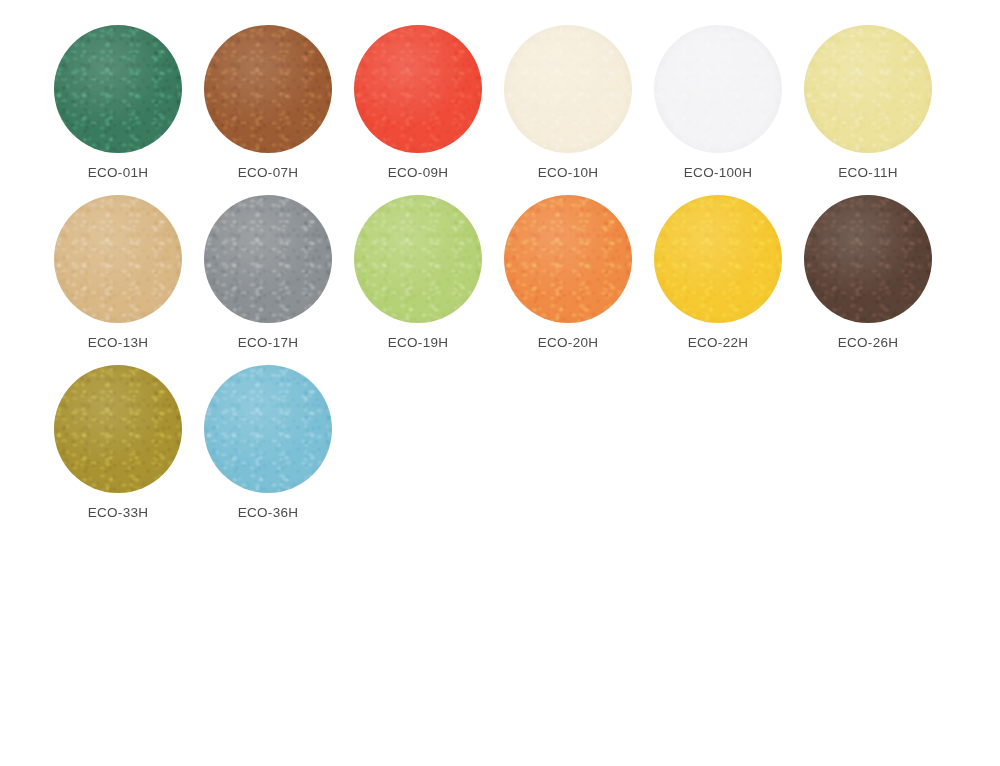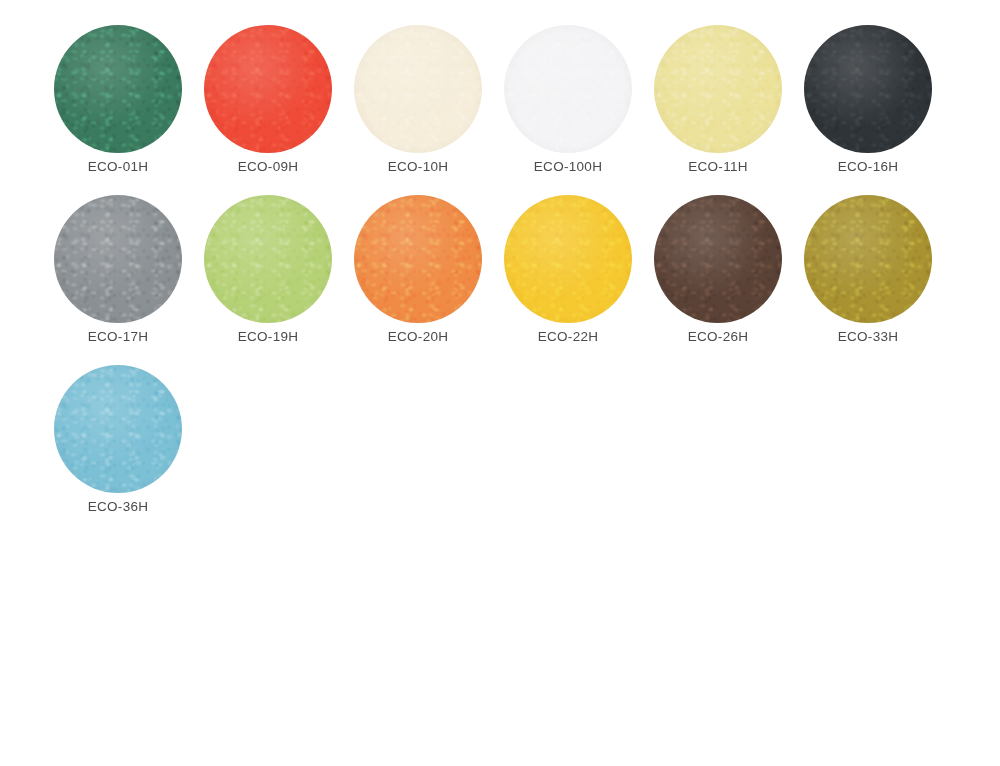--- a/index.html
+++ b/index.html
@@ -79,55 +79,59 @@
     position: absolute;
     inset: 0;
     border-radius: 50%;
     background:
       radial-gradient(circle at 40% 32%, rgba(255,255,255,0.16), rgba(255,255,255,0) 55%),
       radial-gradient(circle at 50% 50%, rgba(0,0,0,0) 62%, rgba(0,0,0,0.07) 100%);
     pointer-events: none;
   }
 
   .swatch-label {
-    margin-top: 6px;
+    margin-top: 12px;
     font-size: 13.5px;
     letter-spacing: 0.3px;
     color: #4b4b4b;
     text-align: center;
     white-space: nowrap;
   }
 </style>
 </head>
 <body>
 
 <div id="swatch-grid">
     <div class="swatch-cell">
       <div class="swatch-disc" style="background: rgb(58, 122, 94);"></div>
       <div class="swatch-label">ECO-01H</div>
+    </div>
+    <div class="swatch-cell">
+      <div class="swatch-disc" style="background: rgb(155, 92, 51);"></div>
+      <div class="swatch-label">ECO-07H</div>
     </div>
     <div class="swatch-cell">
       <div class="swatch-disc" style="background: rgb(239, 75, 56);"></div>
       <div class="swatch-label">ECO-09H</div>
     </div>
     <div class="swatch-cell">
       <div class="swatch-disc" style="background: rgb(246, 238, 219);"></div>
       <div class="swatch-label">ECO-10H</div>
     </div>
     <div class="swatch-cell">
       <div class="swatch-disc" style="background: rgb(244, 244, 246);"></div>
       <div class="swatch-label">ECO-100H</div>
     </div>
     <div class="swatch-cell">
       <div class="swatch-disc" style="background: rgb(236, 226, 155);"></div>
       <div class="swatch-label">ECO-11H</div>
     </div>
     <div class="swatch-cell">
-      <div class="swatch-disc" style="background: rgb(47, 52, 56);"></div>
-      <div class="swatch-label">ECO-16H</div>
+      <div class="swatch-disc" style="background: rgb(217, 184, 134);"></div>
+      <div class="swatch-label">ECO-13H</div>
     </div>
     <div class="swatch-cell">
       <div class="swatch-disc" style="background: rgb(139, 144, 148);"></div>
       <div class="swatch-label">ECO-17H</div>
     </div>
     <div class="swatch-cell">
       <div class="swatch-disc" style="background: rgb(182, 210, 119);"></div>
       <div class="swatch-label">ECO-19H</div>
     </div>
     <div class="swatch-cell">

